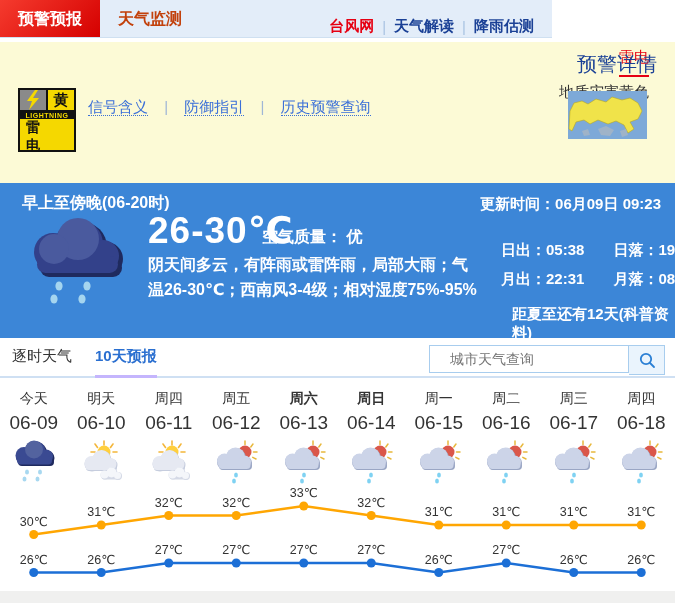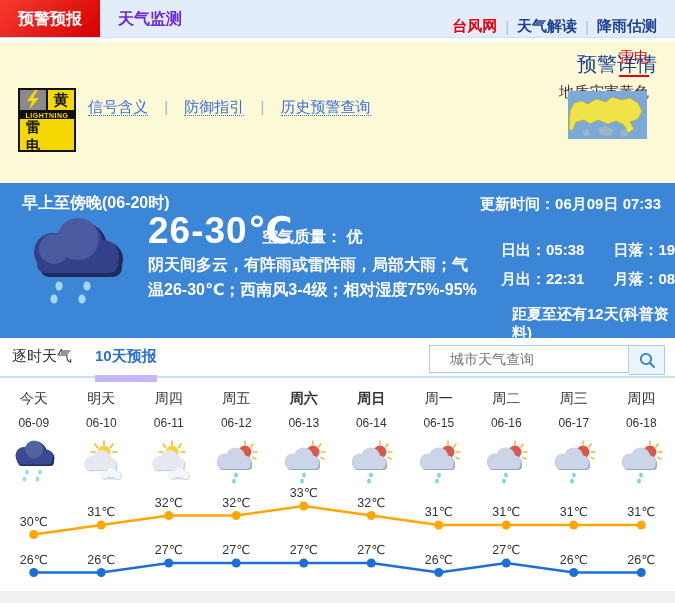--- a/index.html
+++ b/index.html
@@ -1,21 +1,21 @@
 <!DOCTYPE html>
 <html><head>
 <meta charset="utf-8">
 <style>
   html,body{margin:0;padding:0;background:#fff;}
   body{font-family:"Liberation Sans","DejaVu Sans",sans-serif;}
   #app{position:relative;width:675px;height:603px;background:#fff;overflow:hidden;}
 
   
-  .topnav{position:absolute;left:0;top:0;width:675px;height:37px;background:#e3edf9;border-bottom:1px solid #cfe0f1;display:flex;align-items:center;}
-  .nav-tab{height:37px;line-height:37px;padding:0 18px;font-size:16px;font-weight:bold;color:#6d28d9;cursor:pointer;}
+  .topnav{position:absolute;left:0;top:0;width:552px;height:37px;background:#e3edf9;border-bottom:1px solid #cfe0f1;display:flex;align-items:center;}
+  .nav-tab{height:37px;line-height:37px;padding:0 18px;font-size:16px;font-weight:bold;color:#c2410c;cursor:pointer;}
   .nav-tab.active{background:linear-gradient(135deg,#f53b2e,#d50000);color:#fff;}
   .nav-right{position:absolute;right:10px;top:8px;height:37px;display:flex;align-items:center;font-size:15px;font-weight:bold;}
   .nav-link{color:#1b4196;padding:0 8px;cursor:pointer;}
   .nav-link.hot{color:#e60012;}
   .nav-sep{color:#a9c3e2;font-weight:normal;}
 
   
   .alert-zone{position:absolute;left:0;top:42px;width:675px;height:141px;background:#fcfad6;}
   .alert-tabs{position:relative;height:38px;display:flex;align-items:flex-end;padding-left:36px;font-size:15px;flex-direction:column;}
   .alert-type{margin-right:26px;color:#333;cursor:pointer;padding:6px 0 8px;}
@@ -44,31 +44,31 @@
   .cur-aqi{position:absolute;left:262px;top:44px;font-size:16px;font-weight:bold;}
   .cur-desc{position:absolute;left:148px;top:70px;width:330px;font-size:16px;font-weight:bold;line-height:1.55;}
   .cur-sun{position:absolute;left:498px;top:52px;font-size:15px;font-weight:bold;line-height:1.65;}
   .cur-sun td{padding-right:26px;white-space:nowrap;}
   .cur-note{position:absolute;left:512px;top:122px;font-size:15px;font-weight:bold;}
 
   
   .ftabs{position:absolute;left:0;top:338px;width:675px;height:40px;background:#fff;border-bottom:2px solid #cfe0f3;box-sizing:border-box;}
   .ftab{position:absolute;top:9px;font-size:15px;color:#333;cursor:pointer;padding-bottom:9px;}
   .ftab.t1{left:12px;}
-  .ftab.t2{left:95px;color:#2a6fd0;font-weight:bold;border-bottom:7px solid #c4b5fd;}
+  .ftab.t2{left:95px;color:#2a6fd0;font-weight:bold;border-bottom:3px solid #c4b5fd;}
   .search-box{position:absolute;right:10px;top:7px;display:flex;}
   .search-input{width:158px;height:26px;border:1px solid #a8cdee;font-size:14px;color:#7f1d1d;padding:0 20px;outline:none;background:#fff;}
   .search-btn{width:35px;height:28px;border:1px solid #a8cdee;border-left:none;background:#eaf4fd;display:flex;align-items:center;justify-content:center;cursor:pointer;}
 
   
   .fc-row{position:absolute;left:0;top:386px;width:675px;display:flex;}
   .fc-col{width:67.5px;text-align:center;}
   .fc-day{font-size:14px;color:#333;height:24px;line-height:24px;}
   .fc-day.bold{font-weight:bold;}
-  .fc-date{font-size:12px;color:#333;height:26px;line-height:26px;}
+  .fc-date{font-size:19px;color:#333;height:26px;line-height:26px;}
   .fc-icon{height:52px;display:flex;align-items:flex-start;justify-content:center;padding-top:4px;cursor:pointer;}
   #chart{position:absolute;left:0;top:488px;}
   .chart-label{font-size:12.5px;fill:#333;}
   .footer-strip{position:absolute;left:0;top:591px;width:675px;height:12px;background:#f0f0ef;}
 </style>
 </head>
 <body>
 
 <div id="app">
 
@@ -117,21 +117,21 @@
           <path d="M30,38 L38,35 L46,39 L42,45 L33,44 Z" fill="#9fb3c8"></path>
           <path d="M52,40 L58,38 L60,44 L54,46 Z" fill="#9fb3c8"></path>
           <path d="M14,40 L20,38 L22,44 L16,45 Z" fill="#9fb3c8"></path>
         </svg>
       </div>
     </div>
   </div>
 
   <div class="current">
     <div class="cur-period">早上至傍晚(06-20时)</div>
-    <div class="cur-update">更新时间：06月09日 07:33</div>
+    <div class="cur-update">更新时间：06月09日 09:23</div>
     <div class="cur-icon">
       <svg width="118" height="100" viewBox="0 0 118 100">
         <g>
           <circle cx="38" cy="42" r="20" fill="#1f2a5e"></circle>
           <circle cx="64" cy="34" r="25" fill="#1f2a5e"></circle>
           <circle cx="88" cy="46" r="17" fill="#1f2a5e"></circle>
           <rect x="22" y="46" width="82" height="18" rx="9" fill="#1f2a5e"></rect>
           <circle cx="35" cy="39" r="19" fill="#33418a"></circle>
           <circle cx="61" cy="31" r="24" fill="#33418a"></circle>
           <circle cx="85" cy="43" r="16" fill="#33418a"></circle>

